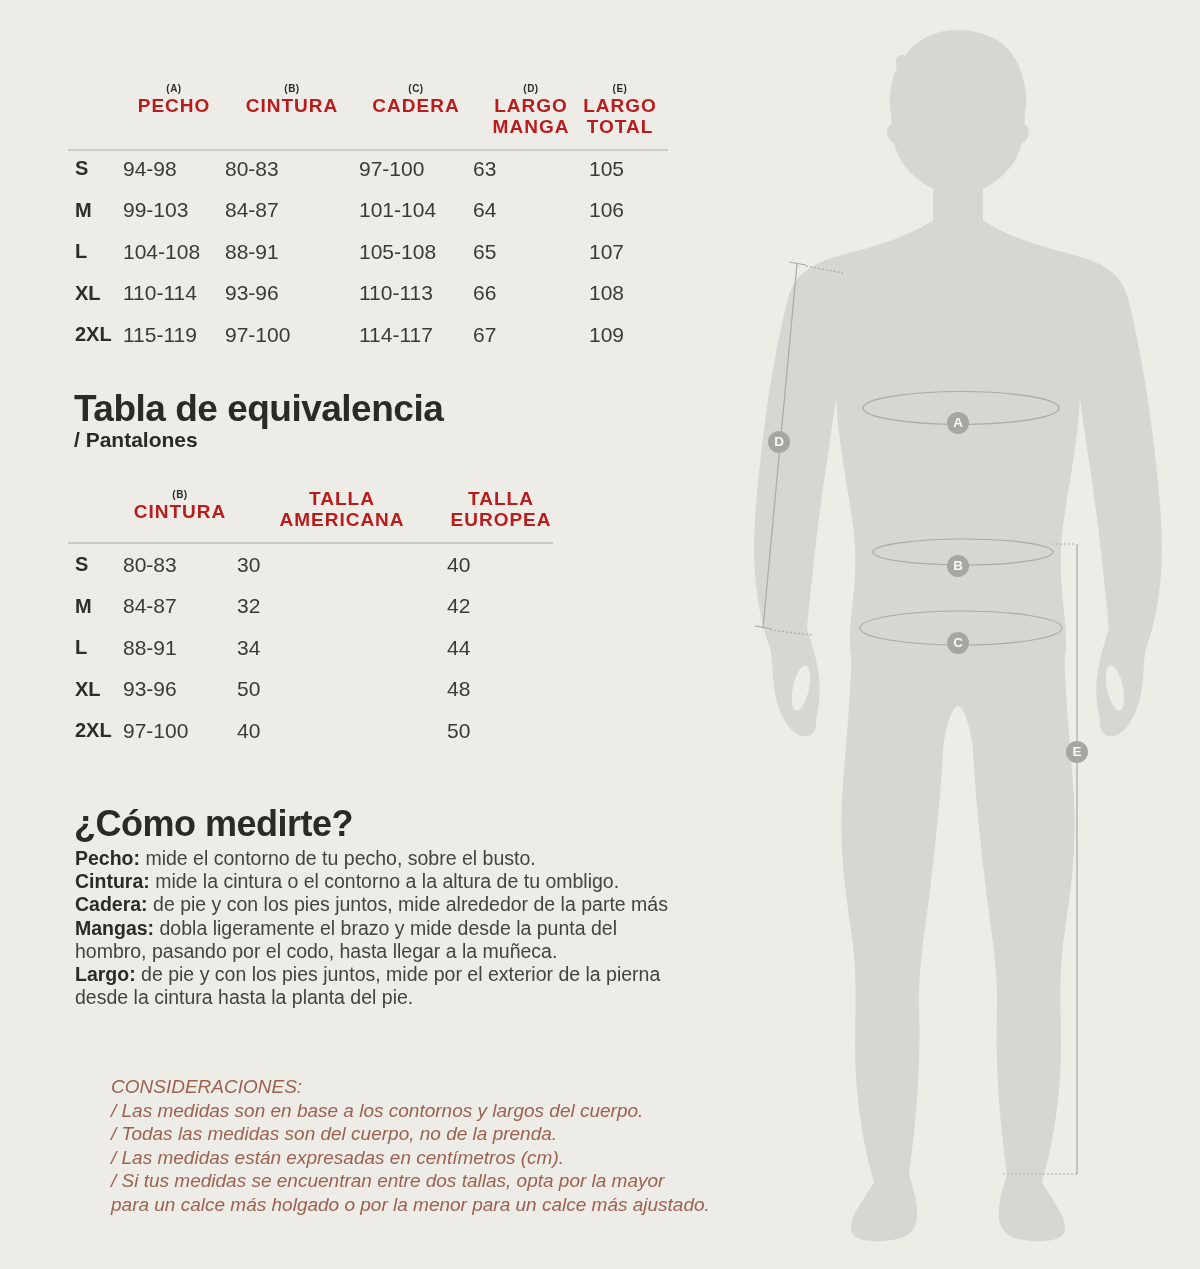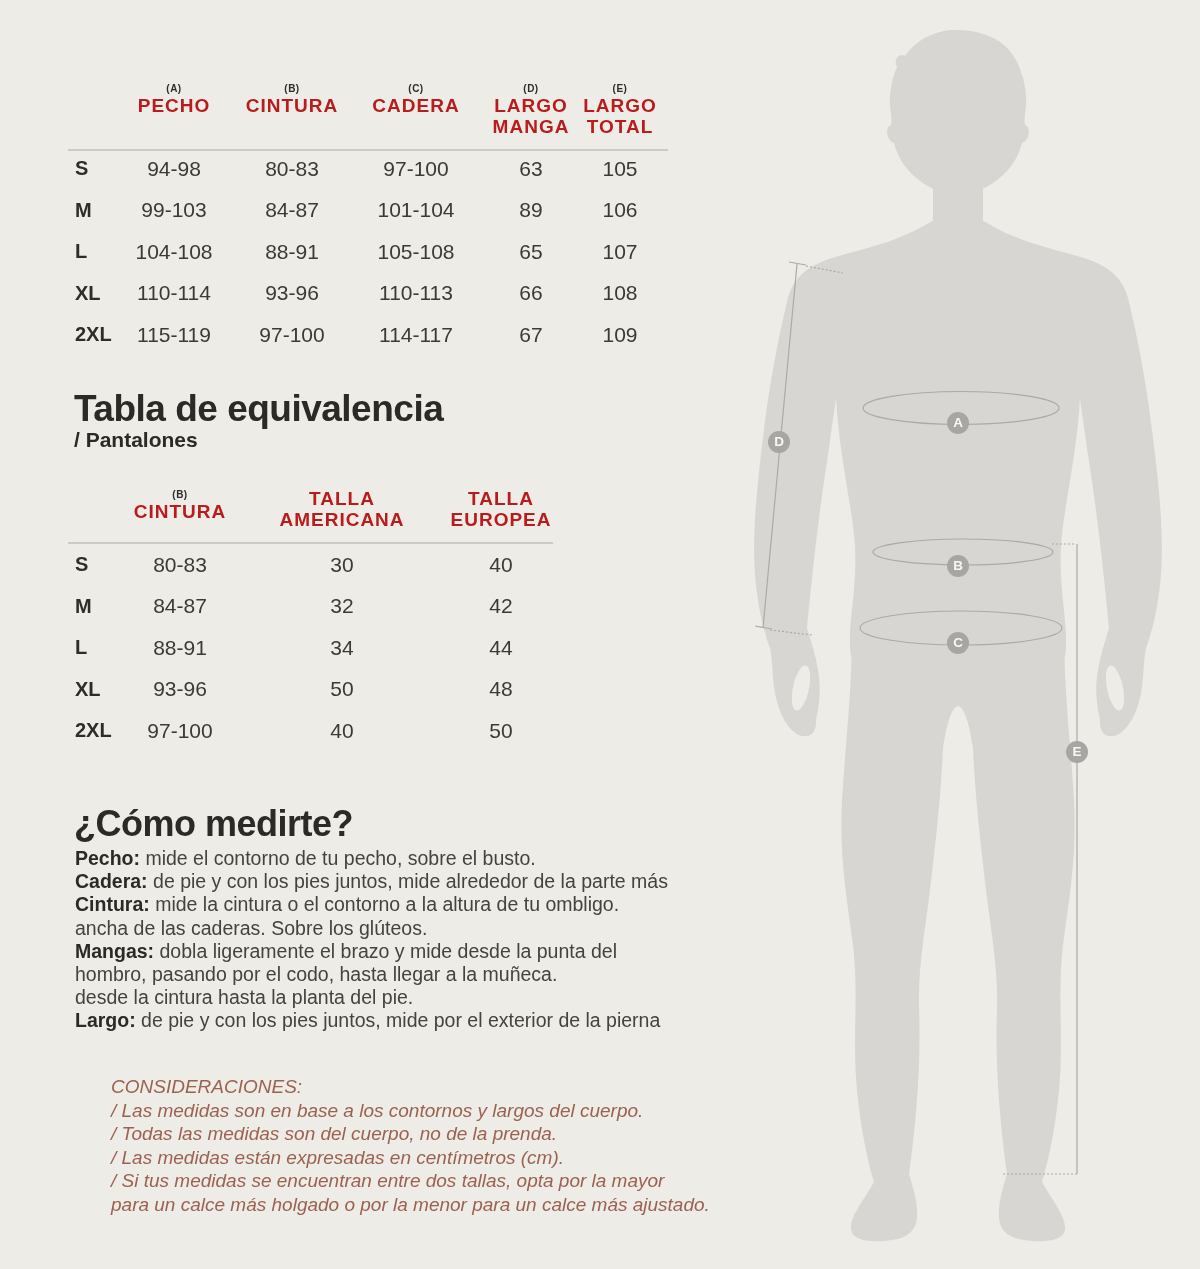--- a/index.html
+++ b/index.html
@@ -12,21 +12,21 @@
   .abs{position:absolute;}
   svg{display:block;}
 
   
   .t1-grid{display:grid; grid-template-columns:55px 102px 134px 114px 116px 62px;}
   .t2-grid{display:grid; grid-template-columns:55px 114px 210px 108px;}
   .hcell{display:flex; flex-direction:column; align-items:center; justify-content:flex-start;}
   .sup{font-size:10px; font-weight:700; letter-spacing:.5px; line-height:13px; color:#2E2D2A; white-space:nowrap;}
   .hline{font-size:19px; font-weight:700; letter-spacing:1px; line-height:21px; color:#b91c1c; white-space:nowrap;}
   .trow{align-items:center; height:41.5px;}
-  .cell{text-align:center; font-size:21px; color:#3B3A37; white-space:nowrap;}
+  .cell{text-align:left; font-size:21px; color:#3B3A37; white-space:nowrap;}
   .sizecell{text-align:left; padding-left:7px; font-weight:700; font-size:20px; color:#2E2D2A;}
   .sep{background:#CBCAC6; height:2px;}
 
   
   .big-title{font-size:37px; font-weight:700; letter-spacing:-0.5px; color:#2B2A27; line-height:40px; white-space:nowrap;}
   .sub-title{font-size:21px; font-weight:700; color:#2B2A27; line-height:24px; white-space:nowrap;}
   .howto-line{font-size:19.5px; line-height:23.2px; color:#44433F; white-space:nowrap;}
   .howto-line b{color:#2B2A27;}
   .consid{font-style:italic; color:#9C6251;}
   .consid-line{font-size:19px; line-height:23.5px; white-space:nowrap;}
@@ -160,21 +160,21 @@
       <div class="cell">80-83</div>
       <div class="cell">97-100</div>
       <div class="cell">63</div>
       <div class="cell">105</div>
     </div>
     <div class="t1-grid trow">
       <div class="sizecell">M</div>
       <div class="cell">99-103</div>
       <div class="cell">84-87</div>
       <div class="cell">101-104</div>
-      <div class="cell">89</div>
+      <div class="cell">64</div>
       <div class="cell">106</div>
     </div>
     <div class="t1-grid trow">
       <div class="sizecell">L</div>
       <div class="cell">104-108</div>
       <div class="cell">88-91</div>
       <div class="cell">105-108</div>
       <div class="cell">65</div>
       <div class="cell">107</div>
     </div>
@@ -245,27 +245,26 @@
       <div class="sizecell">2XL</div>
       <div class="cell">97-100</div>
       <div class="cell">40</div>
       <div class="cell">50</div>
     </div>
   </div>
 
   <div class="abs big-title" style="left:74px;top:804px;font-size:36px;">¿Cómo medirte?</div>
   <div class="abs" style="left:75px;top:847px;">
     <div class="howto-line"><b>Pecho:</b><span> mide el contorno de tu pecho, sobre el busto.</span></div>
+    <div class="howto-line"><b>Cintura:</b><span> mide la cintura o el contorno a la altura de tu ombligo.</span></div>
     <div class="howto-line"><b>Cadera:</b><span> de pie y con los pies juntos, mide alrededor de la parte más</span></div>
-    <div class="howto-line"><b>Cintura:</b><span> mide la cintura o el contorno a la altura de tu ombligo.</span></div>
-    <div class="howto-line"><b></b><span>ancha de las caderas. Sobre los glúteos.</span></div>
     <div class="howto-line"><b>Mangas:</b><span> dobla ligeramente el brazo y mide desde la punta del</span></div>
     <div class="howto-line"><b></b><span>hombro, pasando por el codo, hasta llegar a la muñeca.</span></div>
+    <div class="howto-line"><b>Largo:</b><span> de pie y con los pies juntos, mide por el exterior de la pierna</span></div>
     <div class="howto-line"><b></b><span>desde la cintura hasta la planta del pie.</span></div>
-    <div class="howto-line"><b>Largo:</b><span> de pie y con los pies juntos, mide por el exterior de la pierna</span></div>
   </div>
 
   <div class="abs consid" style="left:78px;top:1075px;margin-left:33px;">
     <div class="consid-line">CONSIDERACIONES:</div>
     <div class="consid-line">/ Las medidas son en base a los contornos y largos del cuerpo.</div>
     <div class="consid-line">/ Todas las medidas son del cuerpo, no de la prenda.</div>
     <div class="consid-line">/ Las medidas están expresadas en centímetros (cm).</div>
     <div class="consid-line">/ Si tus medidas se encuentran entre dos tallas, opta por la mayor</div>
     <div class="consid-line">para un calce más holgado o por la menor para un calce más ajustado.</div>
   </div>

